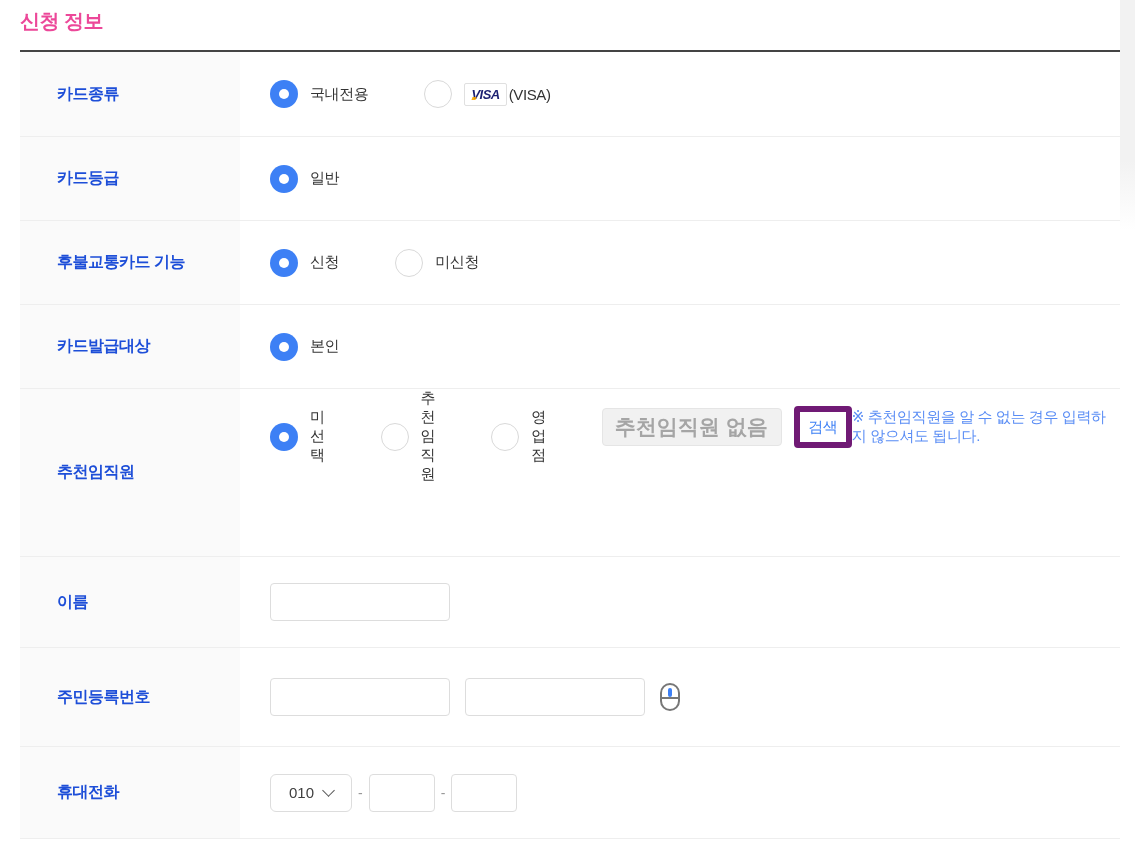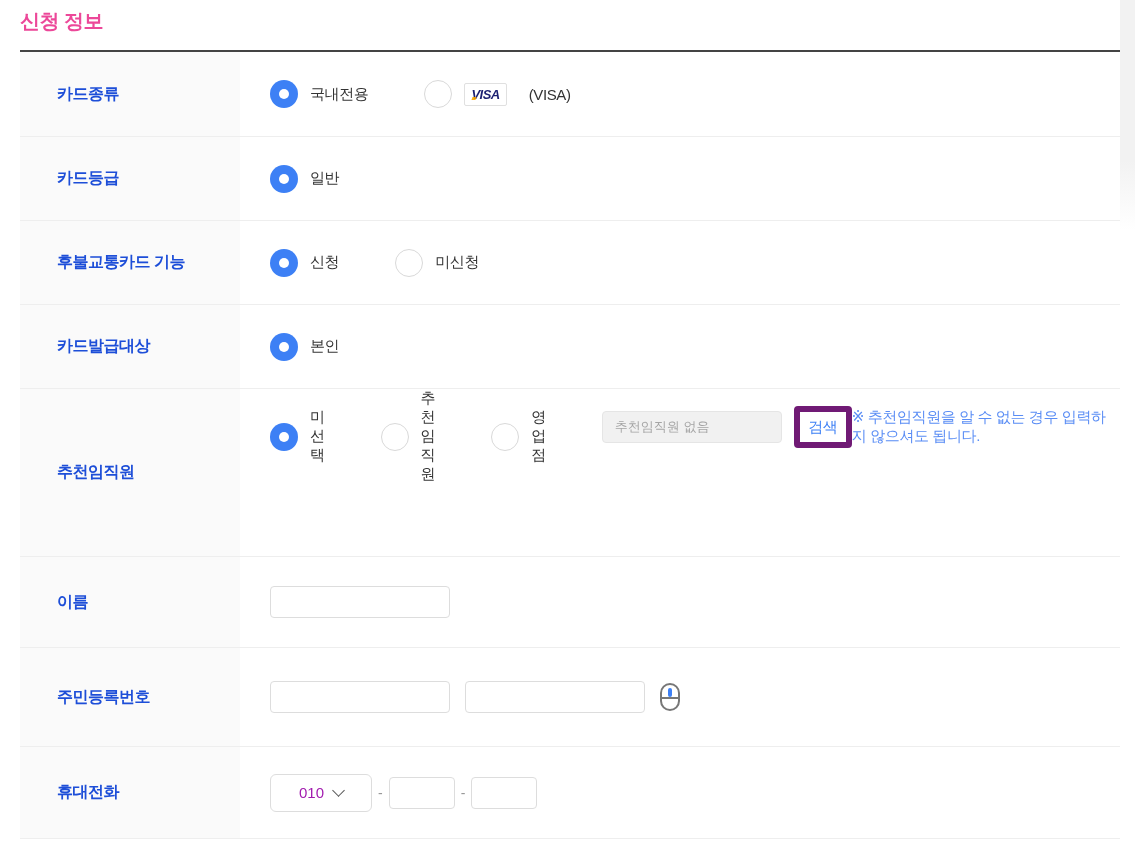--- a/index.html
+++ b/index.html
@@ -61,38 +61,39 @@
     transform: translate(-50%, -50%);
   }
   .radio-label {
     margin-left: 12px; font-size: 15px; color: #333;
     letter-spacing: -0.4px;
     display: flex; align-items: center;
   }
   .visa-box {
     display: inline-flex; align-items: center; justify-content: flex-start;
     border: 1px solid #e0e0e0; background: #fff;
-    padding: 3px 6px; margin-right: 22px; border-radius: 2px;
+    padding: 3px 6px; margin-right: 2px; border-radius: 2px;
   }
   .visa-text {
     font-style: italic; font-weight: 800; font-size: 13px;
     color: #1a1f71; letter-spacing: -0.5px;
     position: relative;
   }
   .visa-text::before {
     content: ""; position: absolute; left: 1px; bottom: 2px;
     width: 4px; height: 3px; background: #f7a600;
     transform: skewX(-20deg); opacity: .9;
   }
 
   .text-input {
-    height: 32px; border: 1px solid #ddd; border-radius: 4px;
-    font-size: 13px; color: #333; padding: 0 12px;
+    height: 38px; border: 1px solid #ddd; border-radius: 4px;
+    font-size: 21px; color: #333; padding: 0 12px;
     outline: none; background: #fff;
     font-family: "Liberation Sans", "DejaVu Sans", sans-serif;
+    font-weight: bold;
   }
   .w-180 { width: 180px; }
   .w-66 { width: 66px; }
   .text-input:disabled, .text-input.disabled {
     background: #f1f1f1; border-color: #e5e5e5; color: #a5a5a5;
   }
   .search-btn {
     height: 42px; min-width: 58px; margin-left: 12px;
     border: 6px solid #701a75; border-radius: 4px;
     background: #fff; color: #3d80f5;
@@ -120,24 +121,24 @@
     width: 4px; height: 9px; border-radius: 2px;
     background: #3d80f5;
   }
   .mouse-icon::after {
     content: ""; position: absolute; left: 0; right: 0; top: 12px;
     height: 2px; background: #777;
   }
 
   .phone-group { display: flex; align-items: center; }
   .select-box {
-    width: 102px; height: 38px;
+    width: 82px; height: 38px;
     border: 1px solid #ddd; border-radius: 6px;
     display: flex; align-items: center; justify-content: center;
-    font-size: 15px; color: #a21caf; cursor: pointer; background: #fff;
+    font-size: 15px; color: #404040; cursor: pointer; background: #fff;
   }
   .chevron-down {
     width: 9px; height: 9px; margin-left: 10px; margin-top: -5px;
     border-right: 1.5px solid #555; border-bottom: 1.5px solid #555;
     transform: rotate(45deg); display: inline-block;
   }
   .dash { color: #999; font-size: 14px; margin: 0 6px; }
 
   .edge-shadow {
     position: absolute; top: 0; right: 0; width: 15px; height: 230px;

